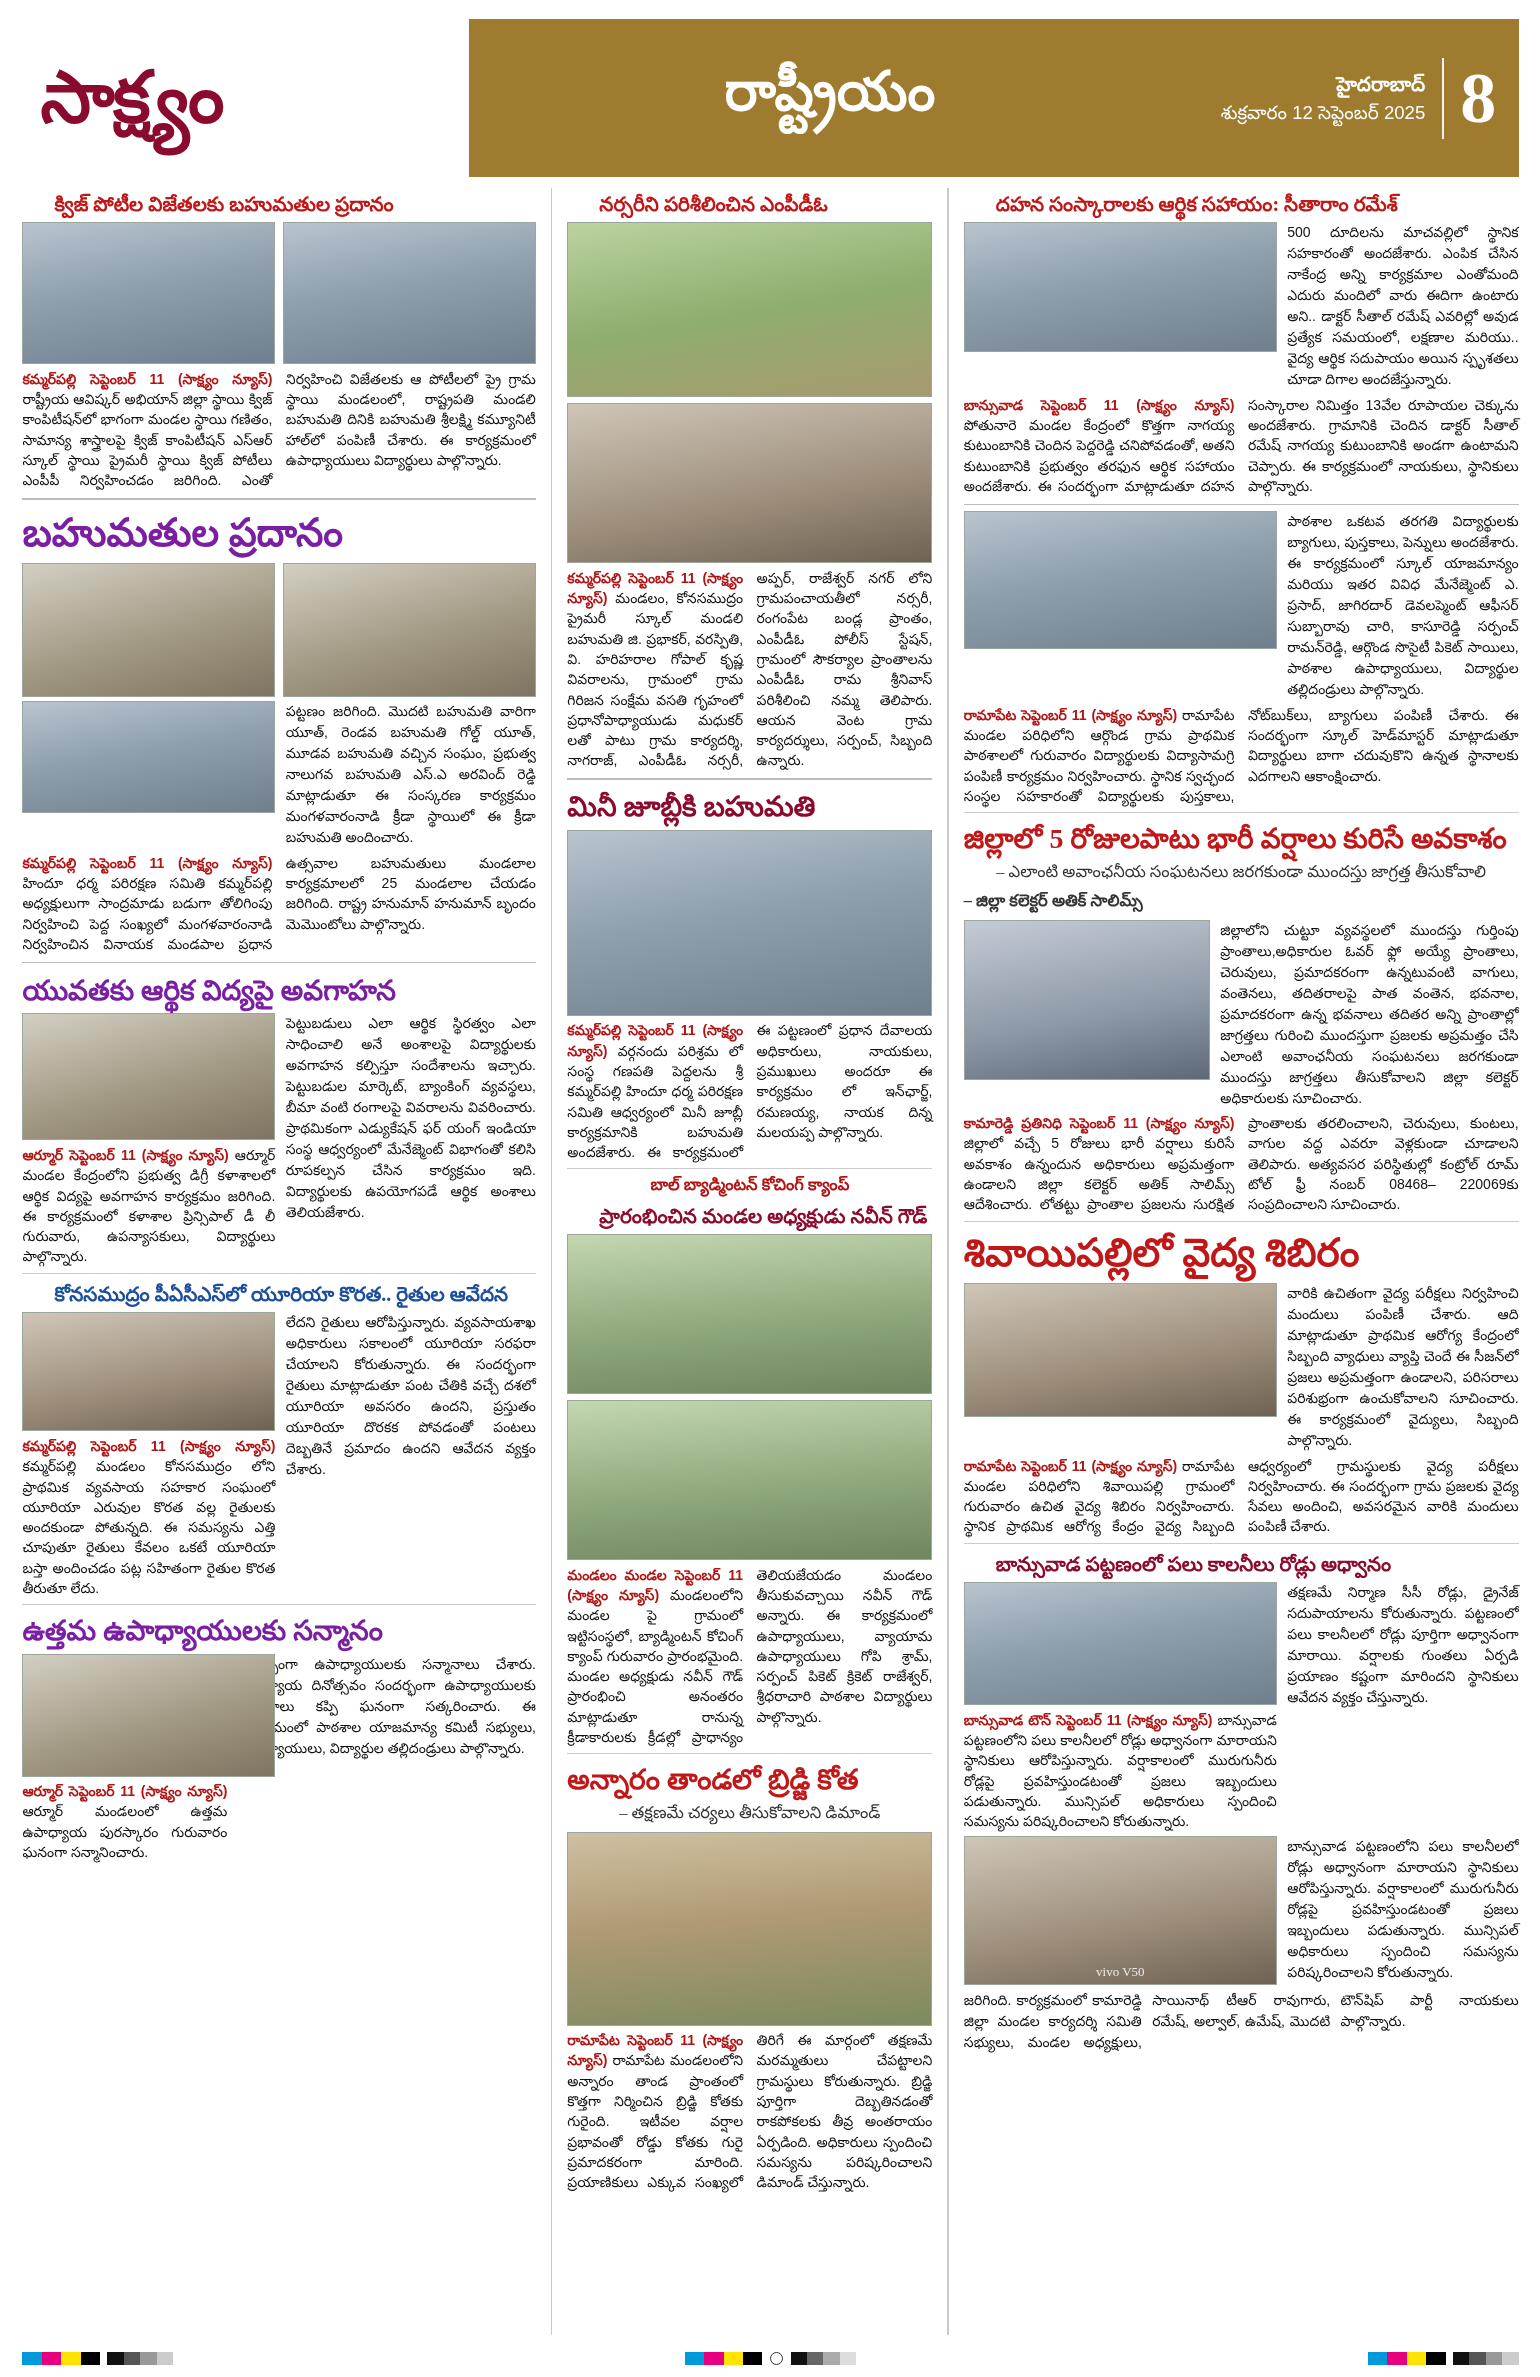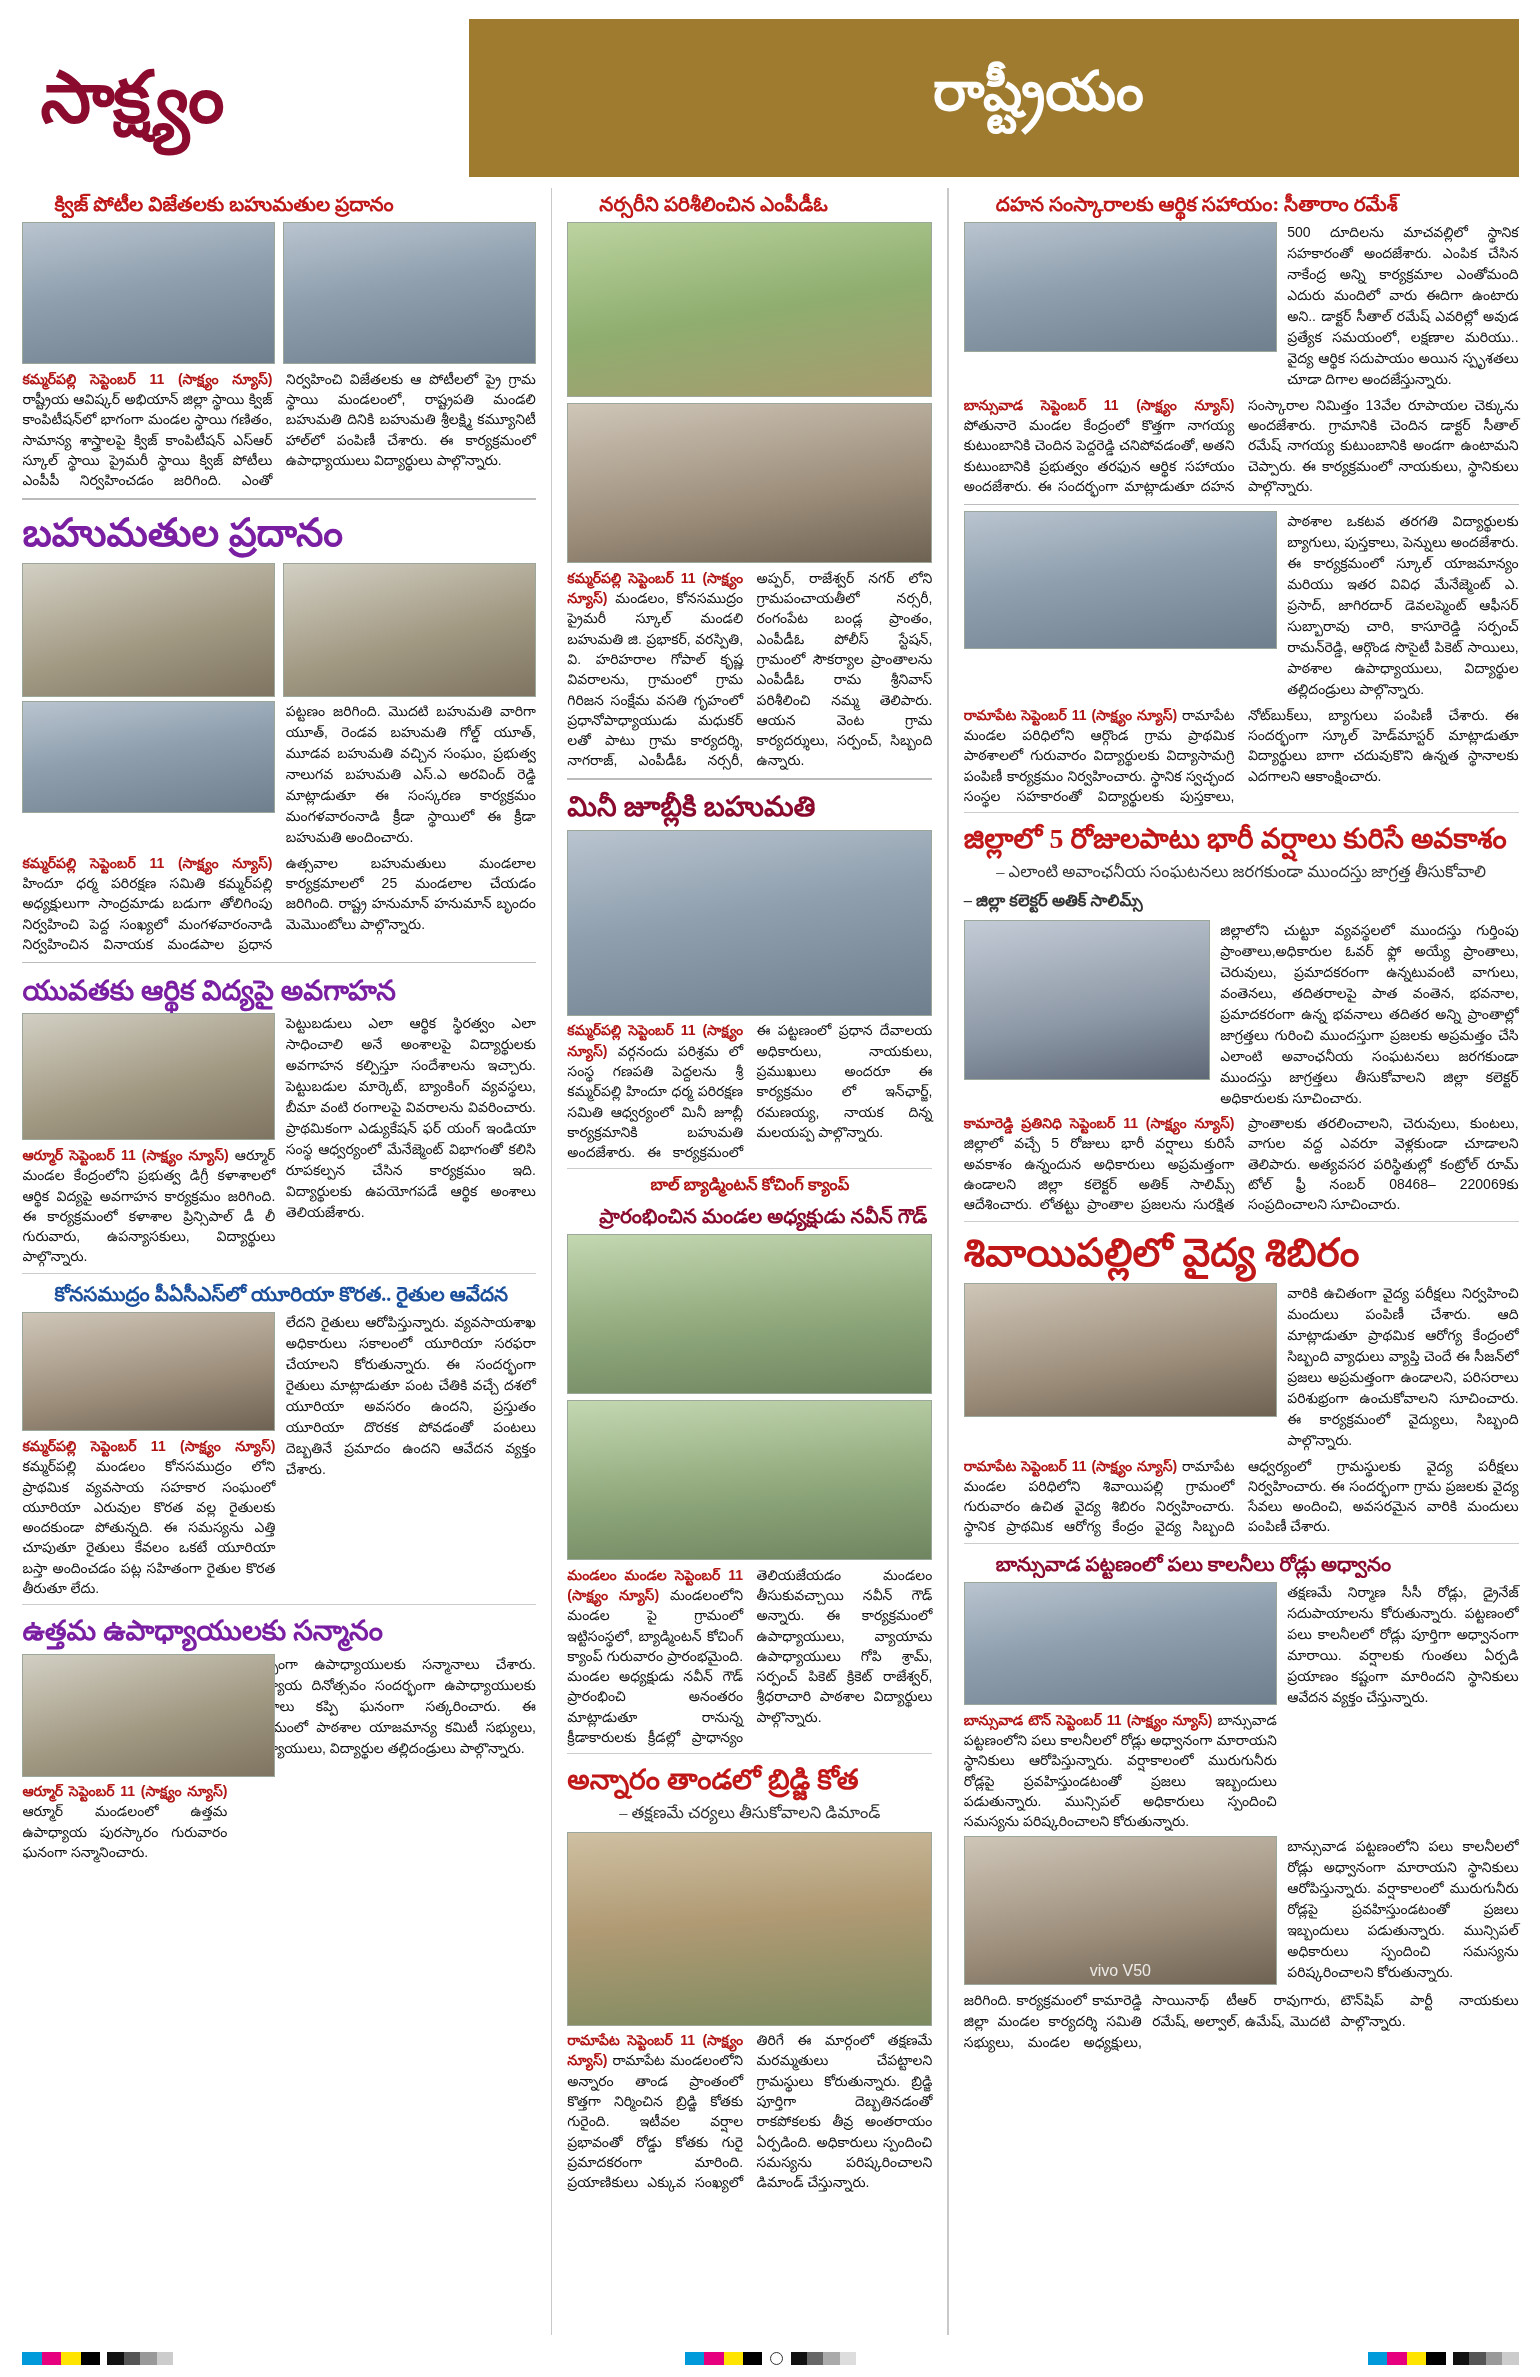--- a/index.html
+++ b/index.html
@@ -121,20 +121,28 @@
 <body>
 
 <div class="page">
 
   <div class="masthead">
     <div class="logo-wrap">
       <div class="logo">సాక్ష్యం</div>
     </div>
     <div class="banner">
       <div class="banner-title">రాష్ట్రీయం</div>
+      <div class="banner-right">
+        <div class="dateblock">
+          <div class="city">హైదరాబాద్</div>
+          <div class="date">శుక్రవారం 12 సెప్టెంబర్ 2025</div>
+        </div>
+        <div class="pagenum-sep"></div>
+        <div class="pagenum">8</div>
+      </div>
     </div>
   </div>
 
   <div class="columns">
 
     <div class="col col1">
 
       <div>
         <div class="hl hl-red hl-s">క్విజ్ పోటీల విజేతలకు బహుమతుల ప్రదానం</div>
         <div class="photo-row">
@@ -335,21 +343,21 @@
             <div class="photo people" style="width:313px;height:123px;"></div>
             <div class="cap">
               <span class="dateline">బాన్సువాడ టౌన్ సెప్టెంబర్ 11 (సాక్ష్యం న్యూస్)</span>
               <span>బాన్సువాడ పట్టణంలోని పలు కాలనీలలో రోడ్లు అధ్వానంగా మారాయని స్థానికులు ఆరోపిస్తున్నారు. వర్షాకాలంలో మురుగునీరు రోడ్లపై ప్రవహిస్తుండటంతో ప్రజలు ఇబ్బందులు పడుతున్నారు. మున్సిపల్ అధికారులు స్పందించి సమస్యను పరిష్కరించాలని కోరుతున్నారు.</span>
             </div>
           </div>
           <div class="body-text">తక్షణమే నిర్మాణ సీసీ రోడ్లు, డ్రైనేజ్ సదుపాయాలను కోరుతున్నారు. పట్టణంలో పలు కాలనీలలో రోడ్లు పూర్తిగా అధ్వానంగా మారాయి. వర్షాలకు గుంతలు ఏర్పడి ప్రయాణం కష్టంగా మారిందని స్థానికులు ఆవేదన వ్యక్తం చేస్తున్నారు.</div>
         </div>
         <div class="flexrow pad6">
           <div class="photo office" style="width:313px;height:149px;flex:none;position:relative;">
-            <span style="position:absolute;bottom:4.5px;left:50%;transform:translateX(-50%);color:#fff;font-size:16px;opacity:.85;">vivo V50</span>
+            <span style="position:absolute;bottom:4.5px;left:50%;transform:translateX(-50%);color:#fff;font-size:13px;opacity:.85;font-family:Liberation Serif, serif;">vivo V50</span>
           </div>
           <div class="body-text">బాన్సువాడ పట్టణంలోని పలు కాలనీలలో రోడ్లు అధ్వానంగా మారాయని స్థానికులు ఆరోపిస్తున్నారు. వర్షాకాలంలో మురుగునీరు రోడ్లపై ప్రవహిస్తుండటంతో ప్రజలు ఇబ్బందులు పడుతున్నారు. మున్సిపల్ అధికారులు స్పందించి సమస్యను పరిష్కరించాలని కోరుతున్నారు.</div>
         </div>
         <div class="body-text three-col-text pad6">జరిగింది. కార్యక్రమంలో కామారెడ్డి జిల్లా మండల కార్యదర్శి సమితి సభ్యులు, మండల అధ్యక్షులు, సాయినాథ్ టీఆర్ రావుగారు, రమేష్, అల్వాల్, ఉమేష్, మొదటి టౌన్‌షిప్ పార్టీ నాయకులు పాల్గొన్నారు.</div>
       </div>
 
     </div>
   </div>
 
   <div class="footbar">

